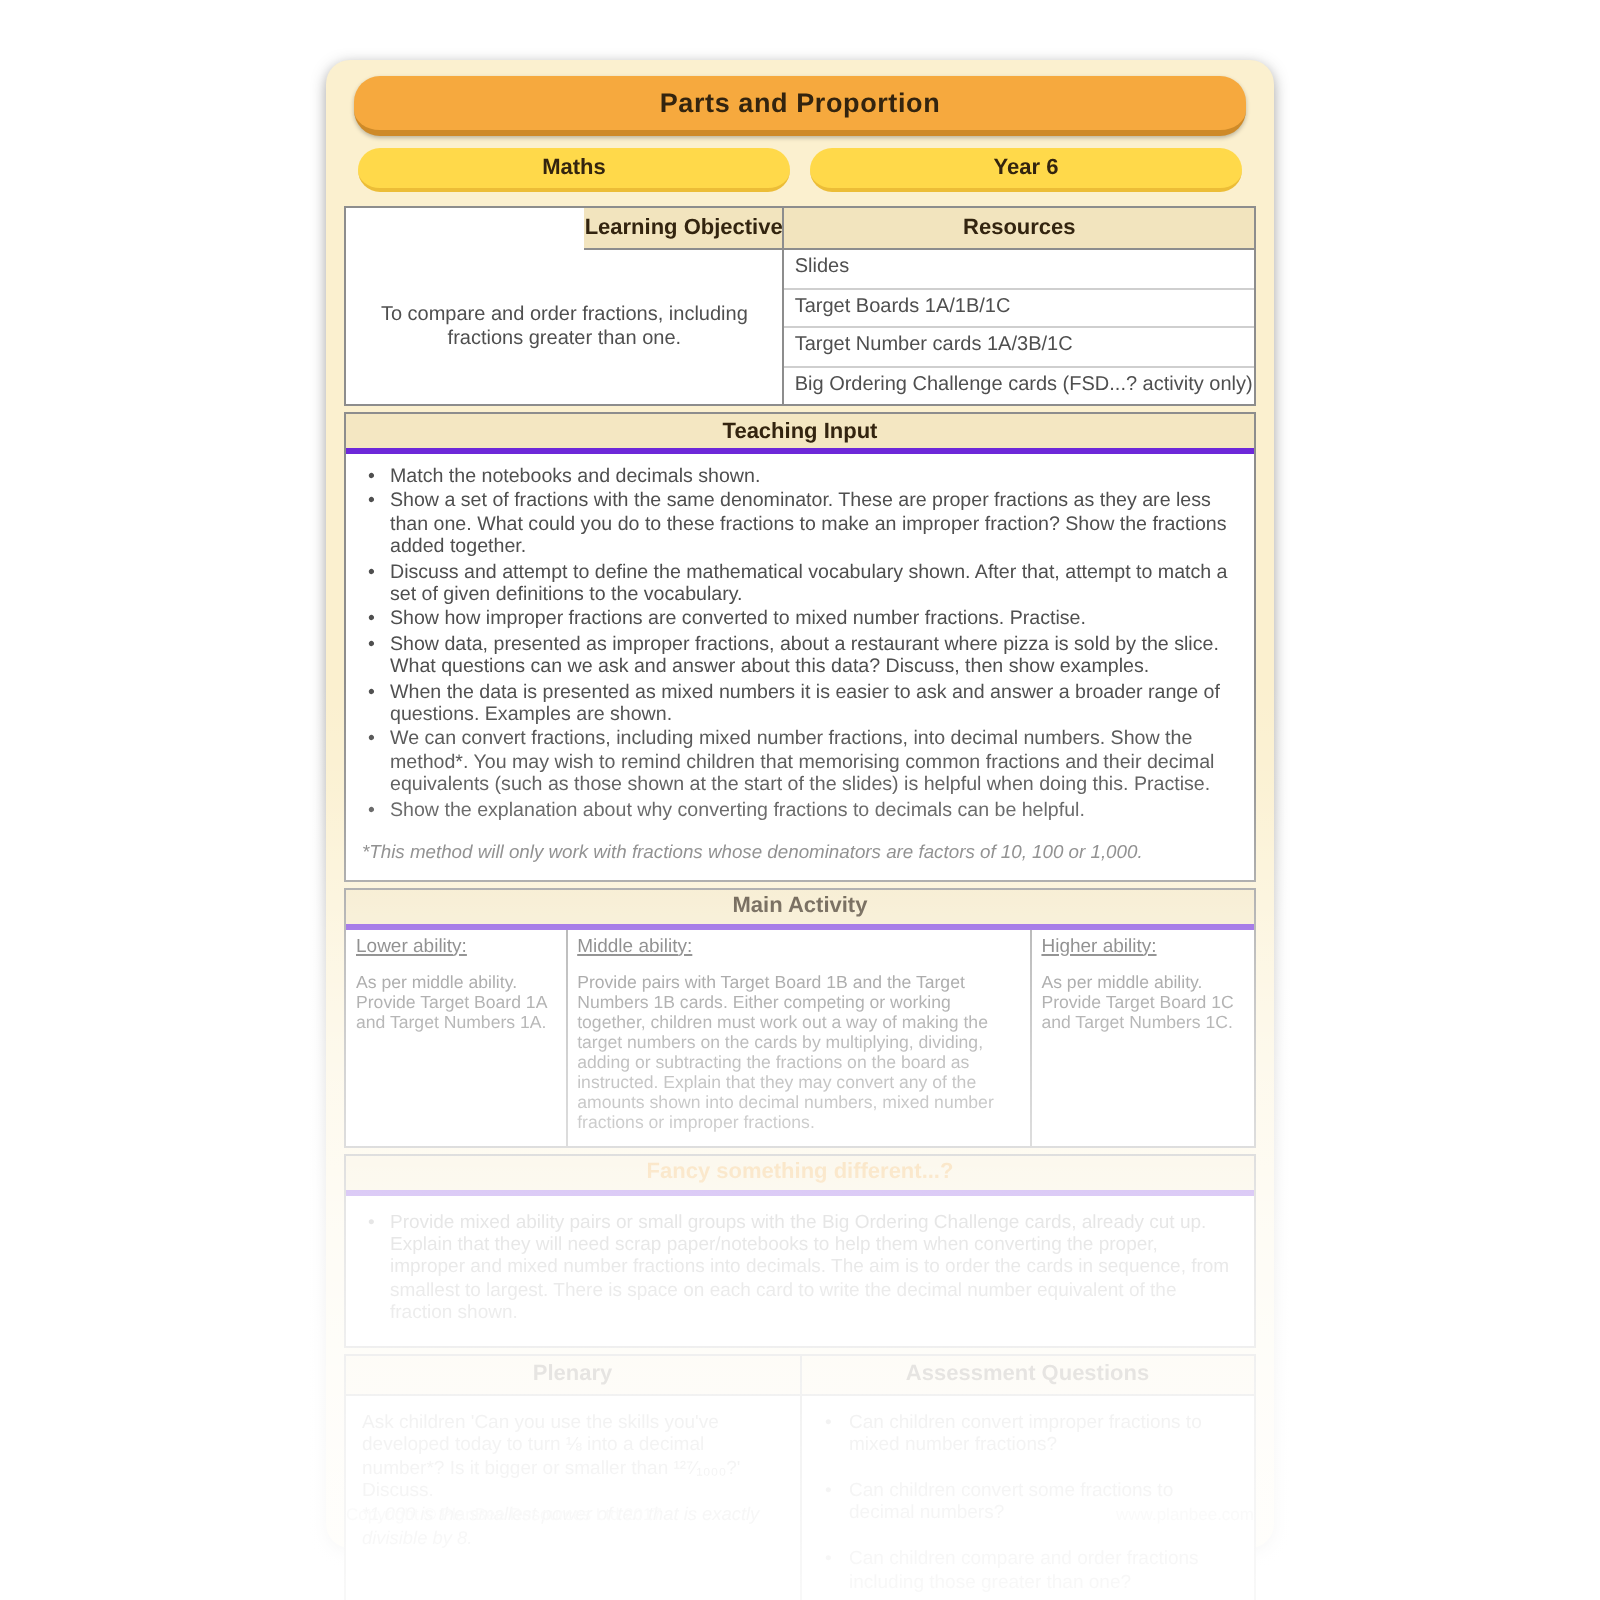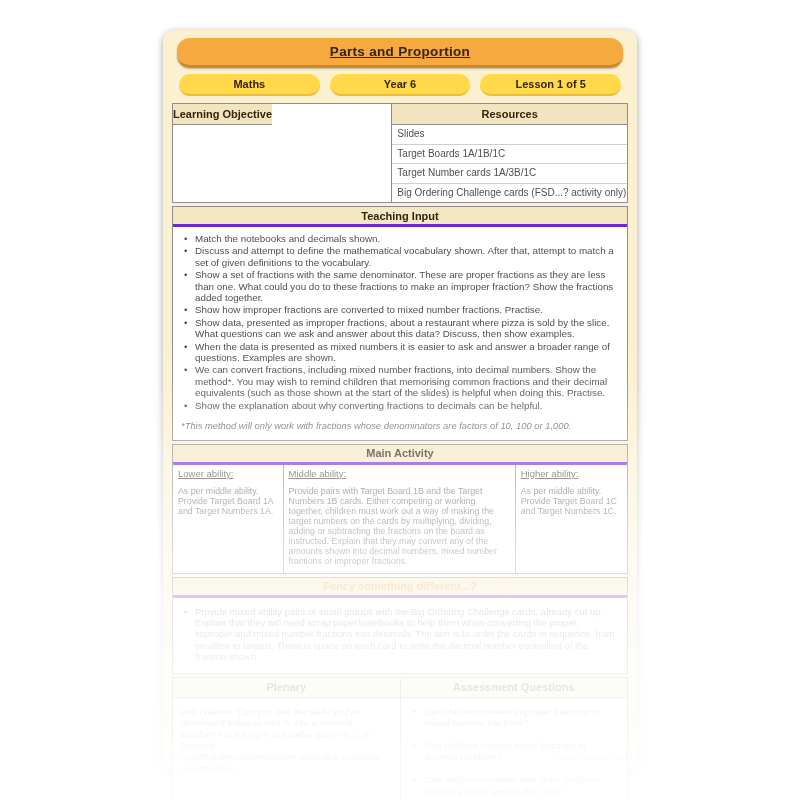--- a/index.html
+++ b/index.html
@@ -7,37 +7,37 @@
         font-family:"Liberation Sans","DejaVu Sans",sans-serif;}
   .card{position:absolute;left:163px;top:30px;width:474px;height:744px;
         background:#FBF0CF;border-radius:12px;box-shadow:0 2px 7px rgba(70,70,70,0.5);
         filter:blur(0.3px);}
   .card-inner{padding:8px 9px 0 9px;}
 
   
   .banner{margin:0 5px 6px 5px;height:27px;background:#F6A93E;border-radius:13px;
           border-bottom:3px solid #CE8A28;display:flex;align-items:center;justify-content:center;
           box-shadow:0 1px 2px rgba(0,0,0,0.25);}
-  .banner span{font-weight:bold;font-size:13.5px;color:#33240F;letter-spacing:.3px;text-decoration:underline;}
+  .banner span{font-weight:bold;font-size:13.5px;color:#33240F;letter-spacing:.3px;}
 
   
   .pills{display:flex;gap:10px;margin:0 7px 7px 7px;}
   .pill{flex:1;height:20px;background:#FFD94A;border-radius:11px;border-bottom:2px solid #ECBD37;
         display:flex;align-items:center;justify-content:center;font-weight:bold;font-size:11px;color:#33240F;}
 
   
   .block{border:1px solid #8d8d8d;background:#ffffff;margin-bottom:3px;}
   .bar{height:17px;background:#F4E7C2;border-bottom:3px solid #6d28d9;
        display:flex;align-items:center;justify-content:center;
        font-weight:bold;font-size:11px;color:#33240F;}
   .bar.fancy{color:#EFA93F;}
 
   
   .table-lo{display:flex;}
-  .lo-col{width:48.2%;border-right:1px solid #8d8d8d;display:flex;}
+  .lo-col{width:48.2%;border-right:1px solid #8d8d8d;display:flex;flex-direction:column;align-items:flex-end;}
   .res-col{width:51.8%;display:flex;flex-direction:column;}
   .th{height:20px;background:#F2E4BE;border-bottom:1px solid #8d8d8d;
       display:flex;align-items:center;justify-content:center;
       font-weight:bold;font-size:11px;color:#33240F;}
   .lo-body{flex:1;display:flex;align-items:center;justify-content:center;text-align:center;
            font-size:10px;color:#4f4f4f;padding:0 16px;line-height:12px;}
   .res-row{height:18.5px;line-height:18.5px;padding-left:5px;font-size:10px;color:#4f4f4f;
            border-bottom:1px solid #cfcfcf;white-space:nowrap;overflow:hidden;}
   .res-row:last-child{border-bottom:none;}
 
@@ -93,42 +93,42 @@
   <div class="card">
     <div class="card-inner">
 
       <div class="banner">
         <span>Parts and Proportion</span>
       </div>
 
       <div class="pills">
         <div class="pill">Maths</div>
         <div class="pill">Year 6</div>
-        <div class="pill">Lesson 1 of 5</div>
       </div>
 
       <div class="block table-lo">
         <div class="lo-col">
           <div class="th">Learning Objective</div>
+          <div class="lo-body">To compare and order fractions, including fractions greater than one.</div>
         </div>
         <div class="res-col">
           <div class="th">Resources</div>
           <div class="res-row">Slides</div>
           <div class="res-row">Target Boards 1A/1B/1C</div>
           <div class="res-row">Target Number cards 1A/3B/1C</div>
           <div class="res-row">Big Ordering Challenge cards (FSD...? activity only)</div>
         </div>
       </div>
 
       <div class="block">
         <div class="bar">Teaching Input</div>
         <div class="ti-content">
           <div class="bullet">Match the notebooks and decimals shown.</div>
+          <div class="bullet">Show a set of fractions with the same denominator. These are proper fractions as they are less than one. What could you do to these fractions to make an improper fraction? Show the fractions added together.</div>
           <div class="bullet">Discuss and attempt to define the mathematical vocabulary shown. After that, attempt to match a set of given definitions to the vocabulary.</div>
-          <div class="bullet">Show a set of fractions with the same denominator. These are proper fractions as they are less than one. What could you do to these fractions to make an improper fraction? Show the fractions added together.</div>
           <div class="bullet">Show how improper fractions are converted to mixed number fractions. Practise.</div>
           <div class="bullet">Show data, presented as improper fractions, about a restaurant where pizza is sold by the slice. What questions can we ask and answer about this data? Discuss, then show examples.</div>
           <div class="bullet">When the data is presented as mixed numbers it is easier to ask and answer a broader range of questions. Examples are shown.</div>
           <div class="bullet">We can convert fractions, including mixed number fractions, into decimal numbers. Show the method*. You may wish to remind children that memorising common fractions and their decimal equivalents (such as those shown at the start of the slides) is helpful when doing this. Practise.</div>
           <div class="bullet">Show the explanation about why converting fractions to decimals can be helpful.</div>
           <div class="footnote">*This method will only work with fractions whose denominators are factors of 10, 100 or 1,000.</div>
         </div>
       </div>
 
       <div class="block">

